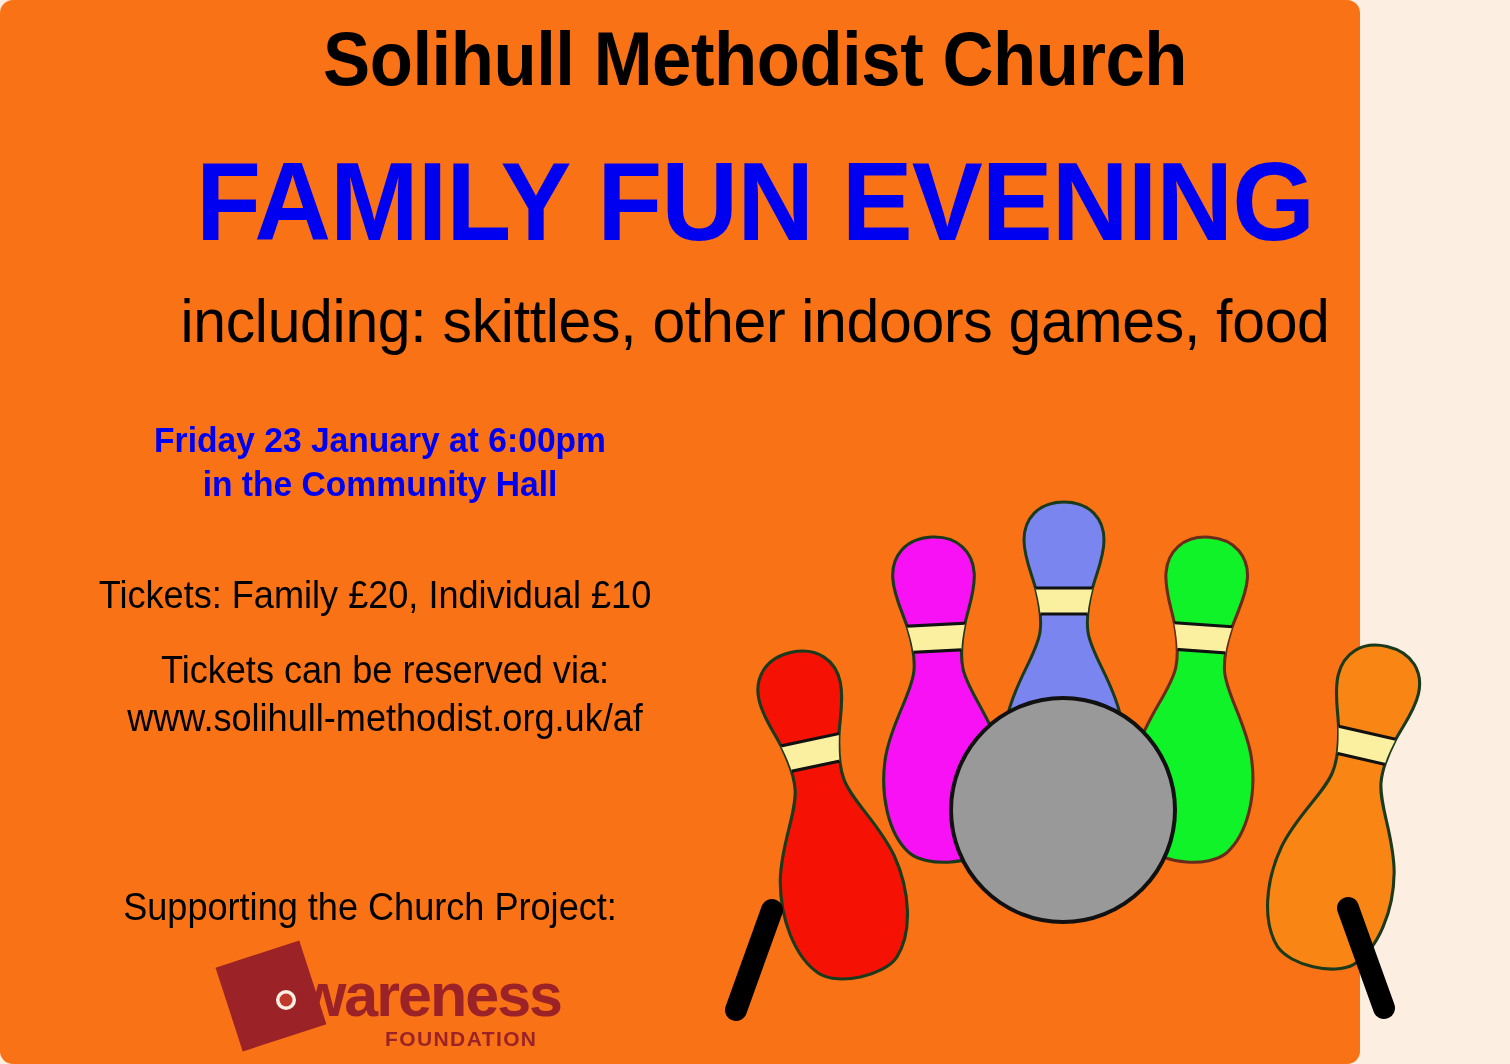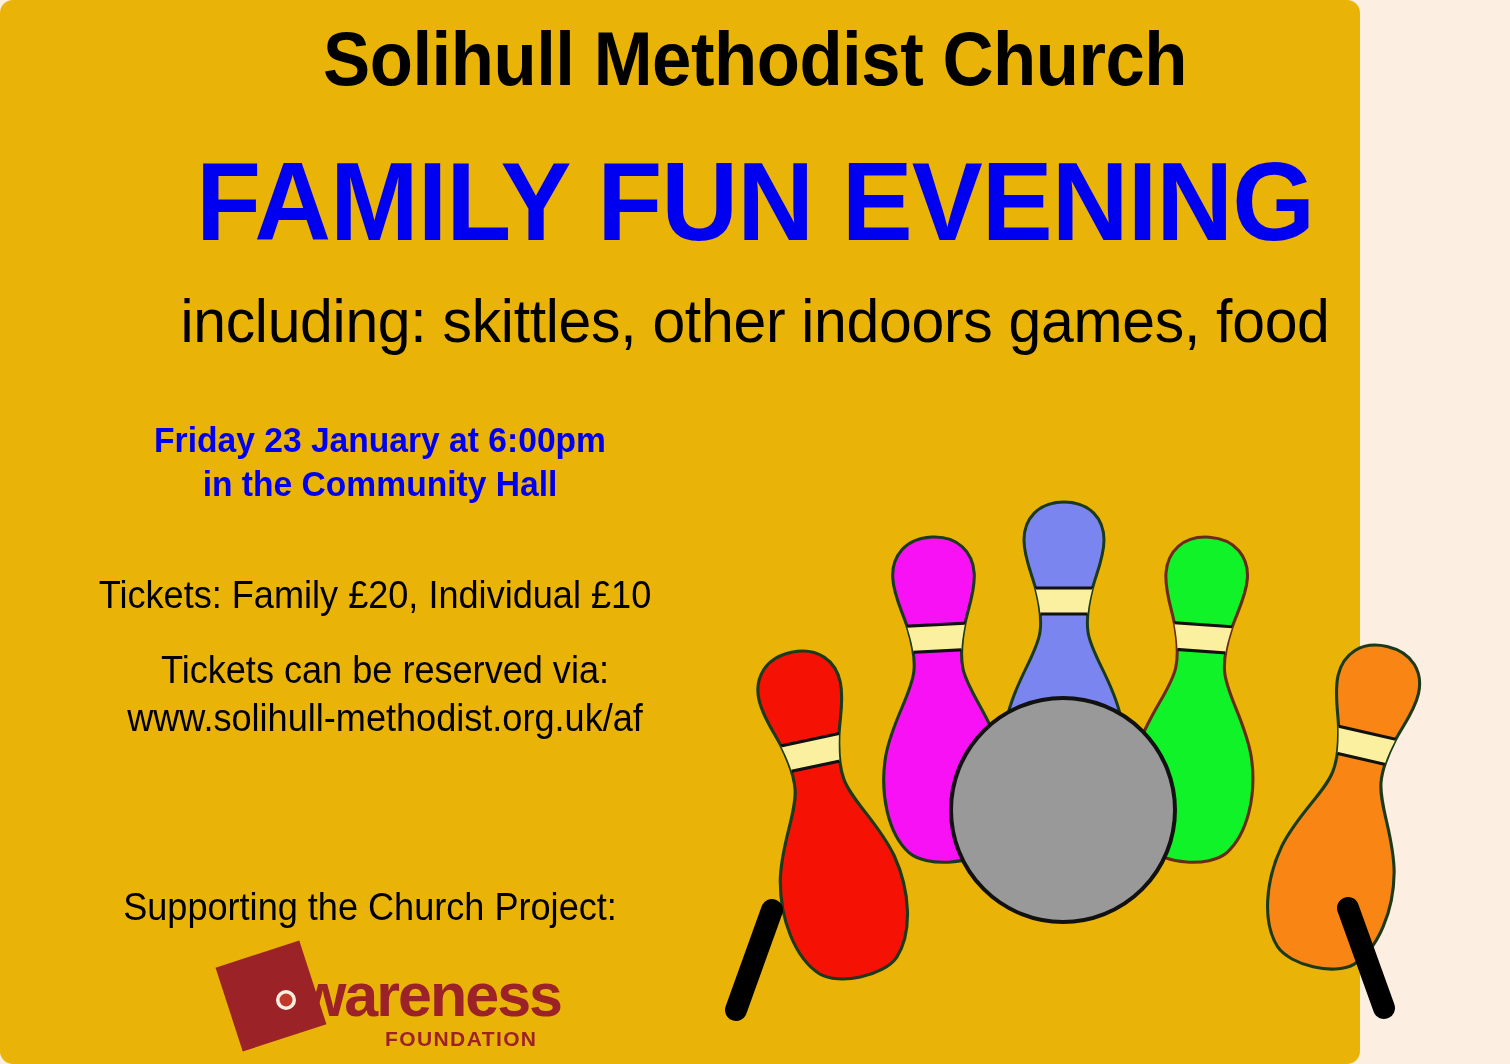--- a/index.html
+++ b/index.html
@@ -10,21 +10,21 @@
     width: 1510px;
     height: 1064px;
     background: #fdeee2;
     font-family: "Liberation Sans", sans-serif;
     overflow: hidden;
   }
   #poster {
     position: relative;
     width: 1360px;
     height: 1064px;
-    background: #eab308;
+    background: #f97316;
     border-radius: 13px;
   }
 
   
   #church-title {
     position: absolute;
     top: 18px;
     left: 0;
     width: 1510px;
     text-align: center;

